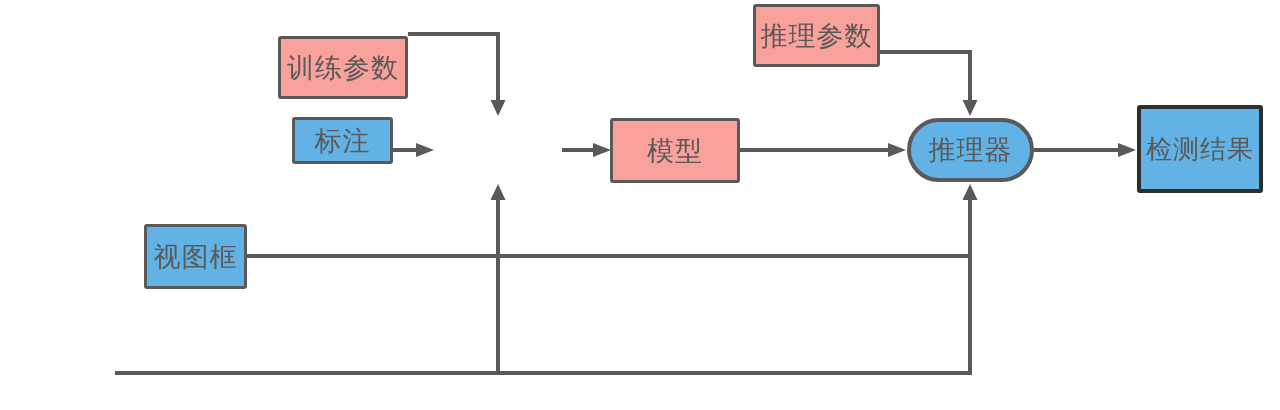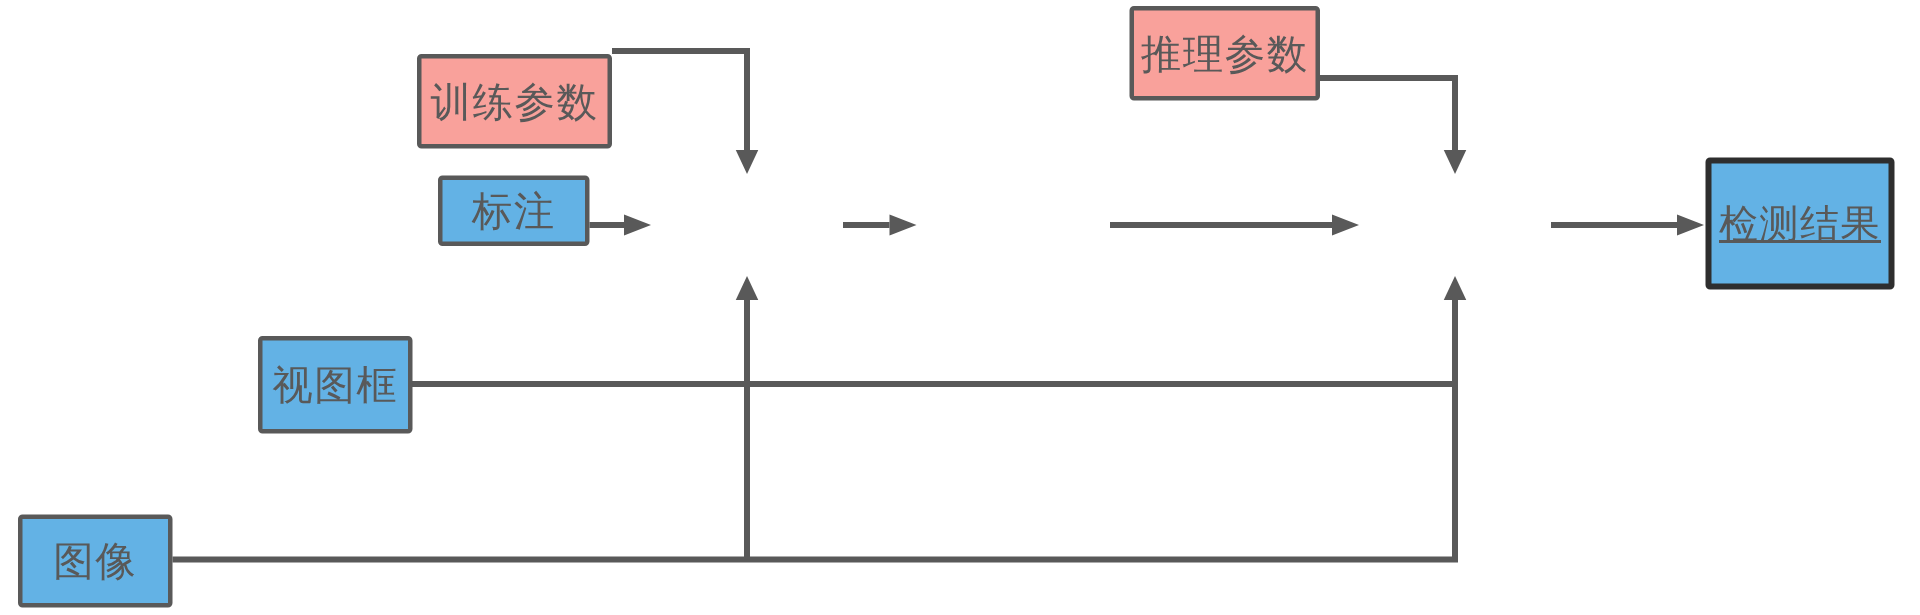--- a/index.html
+++ b/index.html
@@ -59,21 +59,20 @@
   }
   .node.dark-border {
     border-color: var(--border-dark);
     border-width: 4px;
   }
   .node .stack {
     display: flex;
     flex-direction: column;
     line-height: 38px;
     font-size: 26px;
-    text-decoration: underline;
   }
 </style>
 </head>
 <body>
 
 <div class="canvas">
 
   <svg class="edge-layer" viewBox="0 0 1280 410" xmlns="http://www.w3.org/2000/svg">
 
     <path d="M408 34 H498 V101"></path>
@@ -105,33 +104,36 @@
 
   <div class="node pink" style="left:278px; top:4px; width:130px; height:63px;margin-top:32px;">
     <span>训练参数</span>
   </div>
 
   <div class="node blue" style="left:292px; top:117px; width:101px; height:47px;">
     <span>标注</span>
   </div>
 
 
+  <div class="node pink" style="left:610px; top:118px; width:130px; height:65px;">
+    <span>模型</span>
+  </div>
 
   <div class="node pink" style="left:753px; top:4px; width:127px; height:63px;">
     <span>推理参数</span>
   </div>
 
+  <div class="node blue stadium" style="left:907px; top:118px; width:127px; height:64px;">
+    <span>推理器</span>
+  </div>
 
   <div class="node blue dark-border" style="left:1137px; top:105px; width:126px; height:88px;">
     <div class="stack">
       <span>检测结果</span>
     </div>
   </div>
 
-  <div class="node blue" style="left:144px; top:224px; width:103px; height:65px;margin-left:28px;">
+  <div class="node blue" style="left:144px; top:224px; width:103px; height:65px;">
     <span>视图框</span>
   </div>
 
-  <div class="node blue" style="left:12px; top:343px; width:103px; height:62px;">
-    <span>图像</span>
-  </div>
 
 </div>
 
 </body></html>

